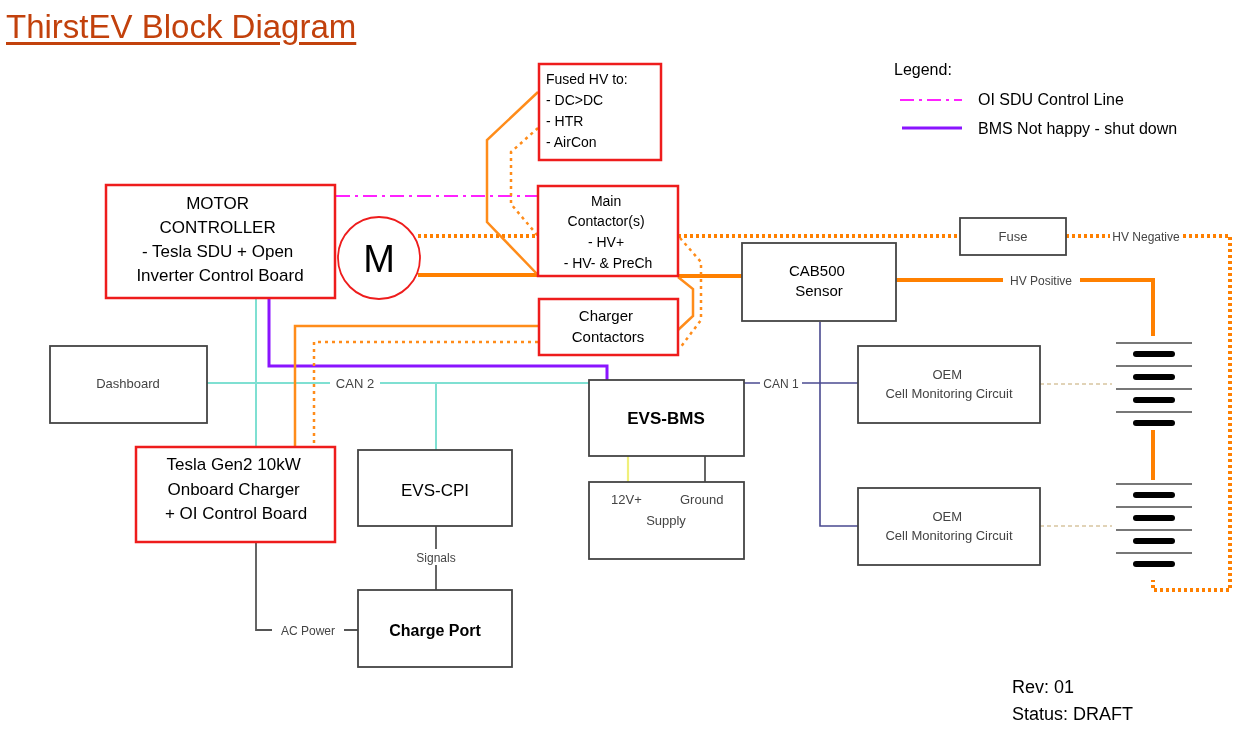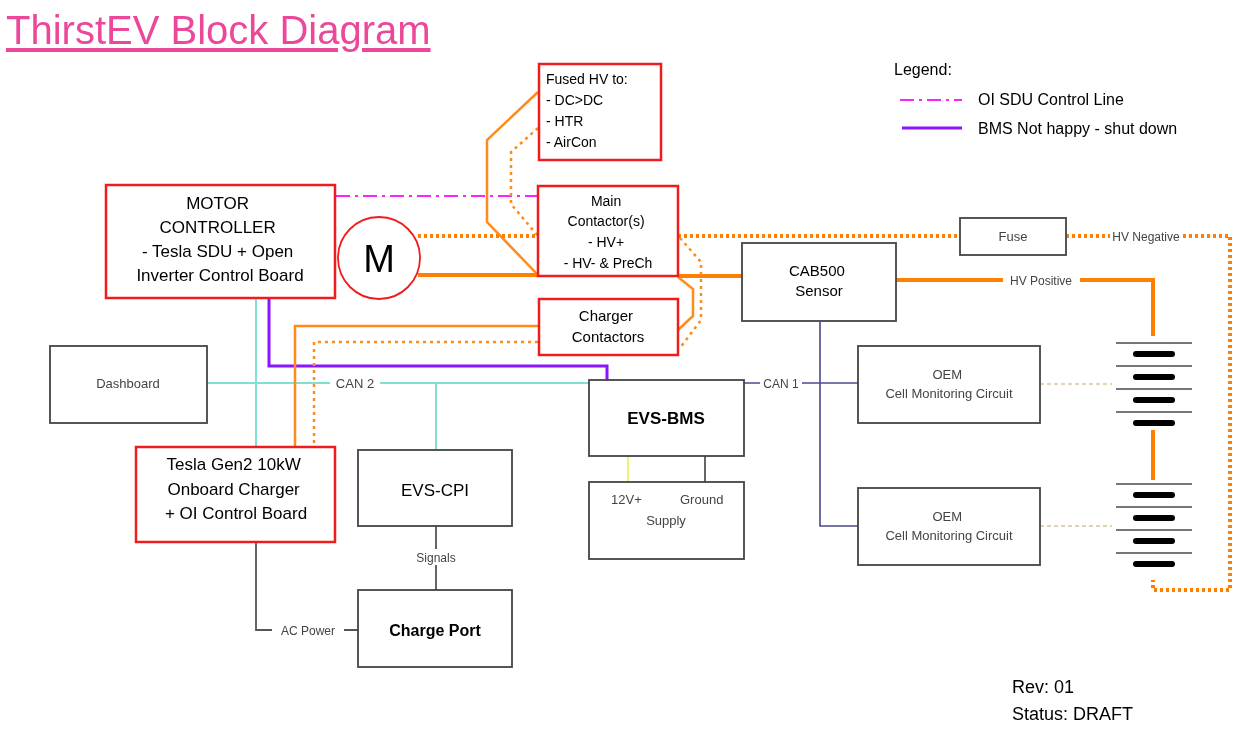--- a/index.html
+++ b/index.html
@@ -1,17 +1,17 @@
 <!DOCTYPE html>
 <html><head>
 <meta charset="utf-8">
 <style>
   html, body { margin:0; padding:0; background:#ffffff; }
   body { width:1258px; height:740px; position:relative; overflow:hidden; font-family:"Liberation Sans", sans-serif; }
-  #title { position:absolute; left:6px; top:8px; font-size:40px; color:#ec4899; text-decoration:underline; text-underline-offset:4px; font-family:"Liberation Sans", sans-serif; }
+  #title { position:absolute; left:6px; top:8px; font-size:33px; color:#c2410c; text-decoration:underline; text-underline-offset:4px; font-family:"Liberation Sans", sans-serif; }
   svg { position:absolute; left:0; top:0; }
   .t-black { fill:#000; font-family:"Liberation Sans", sans-serif; }
   .t-gray { fill:#444; font-family:"Liberation Sans", sans-serif; }
   .box-red { fill:#fff; stroke:#ee1c1c; stroke-width:2.5; }
   .box-gray { fill:#fff; stroke:#444; stroke-width:1.8; }
   .hv-solid { stroke:#ff8000; stroke-width:4; fill:none; }
   .hv-thin { stroke:#ff8c1a; stroke-width:2.5; fill:none; }
   .hv-dot { stroke:#ff8c1a; stroke-width:2.5; fill:none; stroke-dasharray:3 4; }
   .hv-dot-thick { stroke:#ff8000; stroke-width:4; fill:none; stroke-dasharray:3 3; }
   .can { stroke:#7fe0d2; stroke-width:2; fill:none; }

